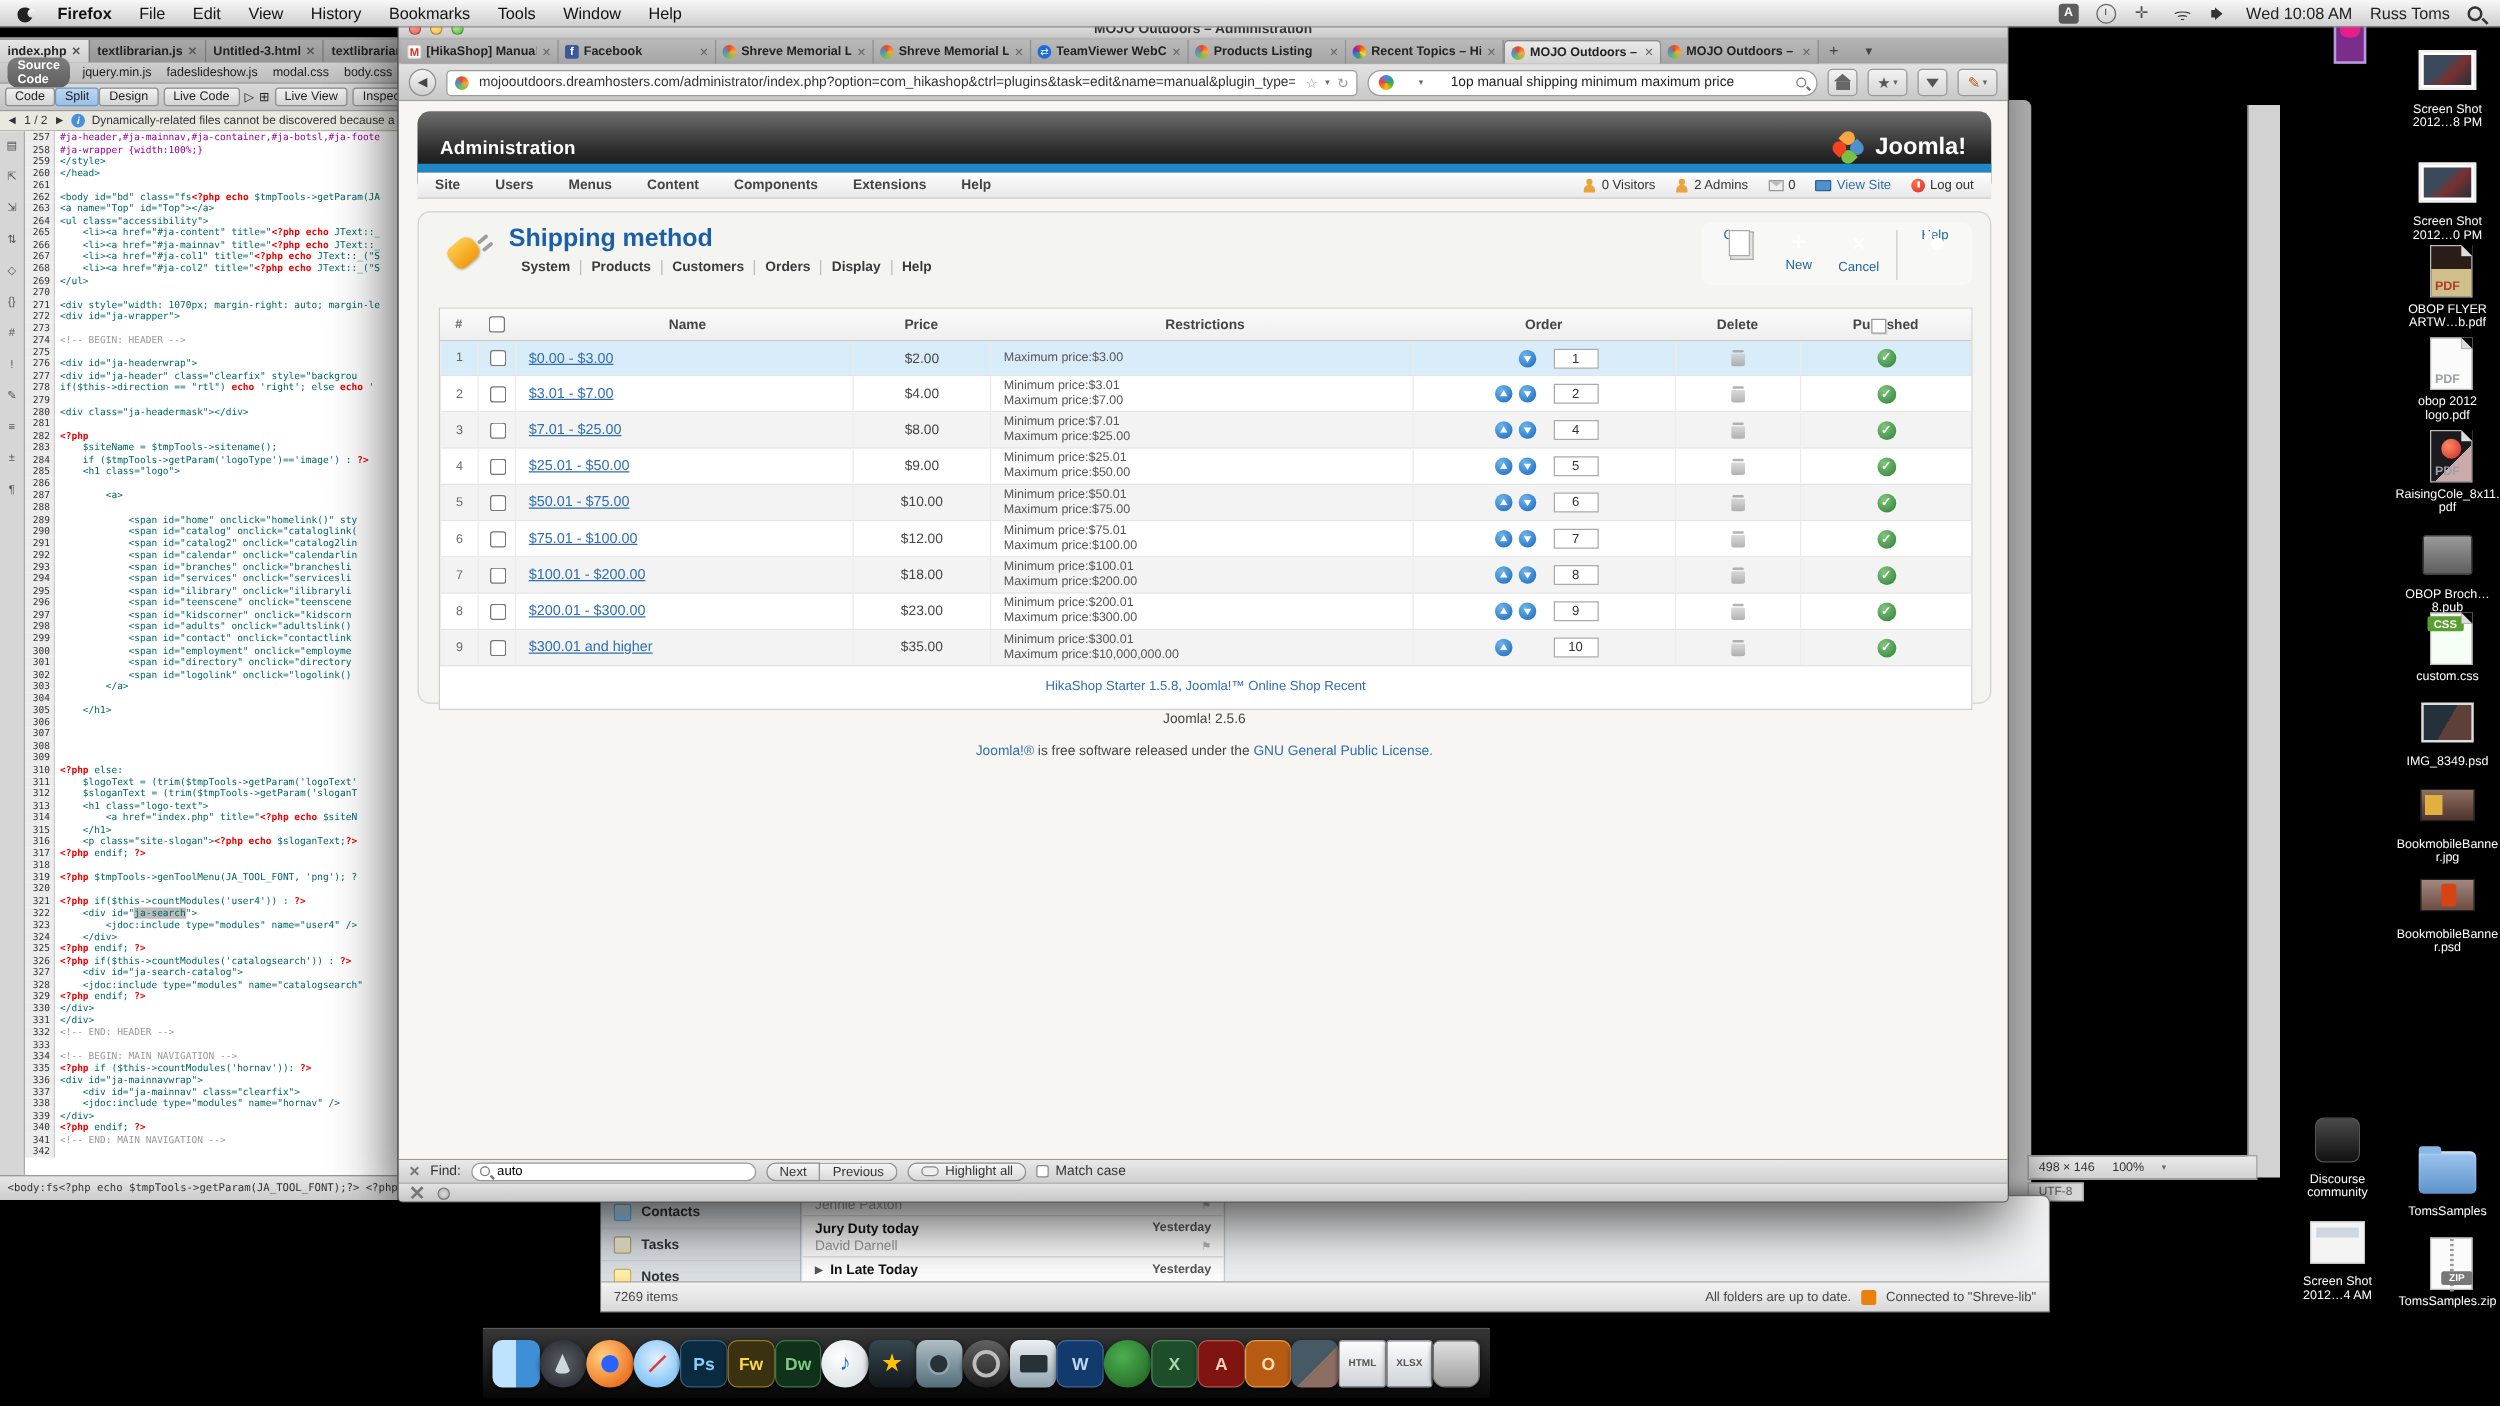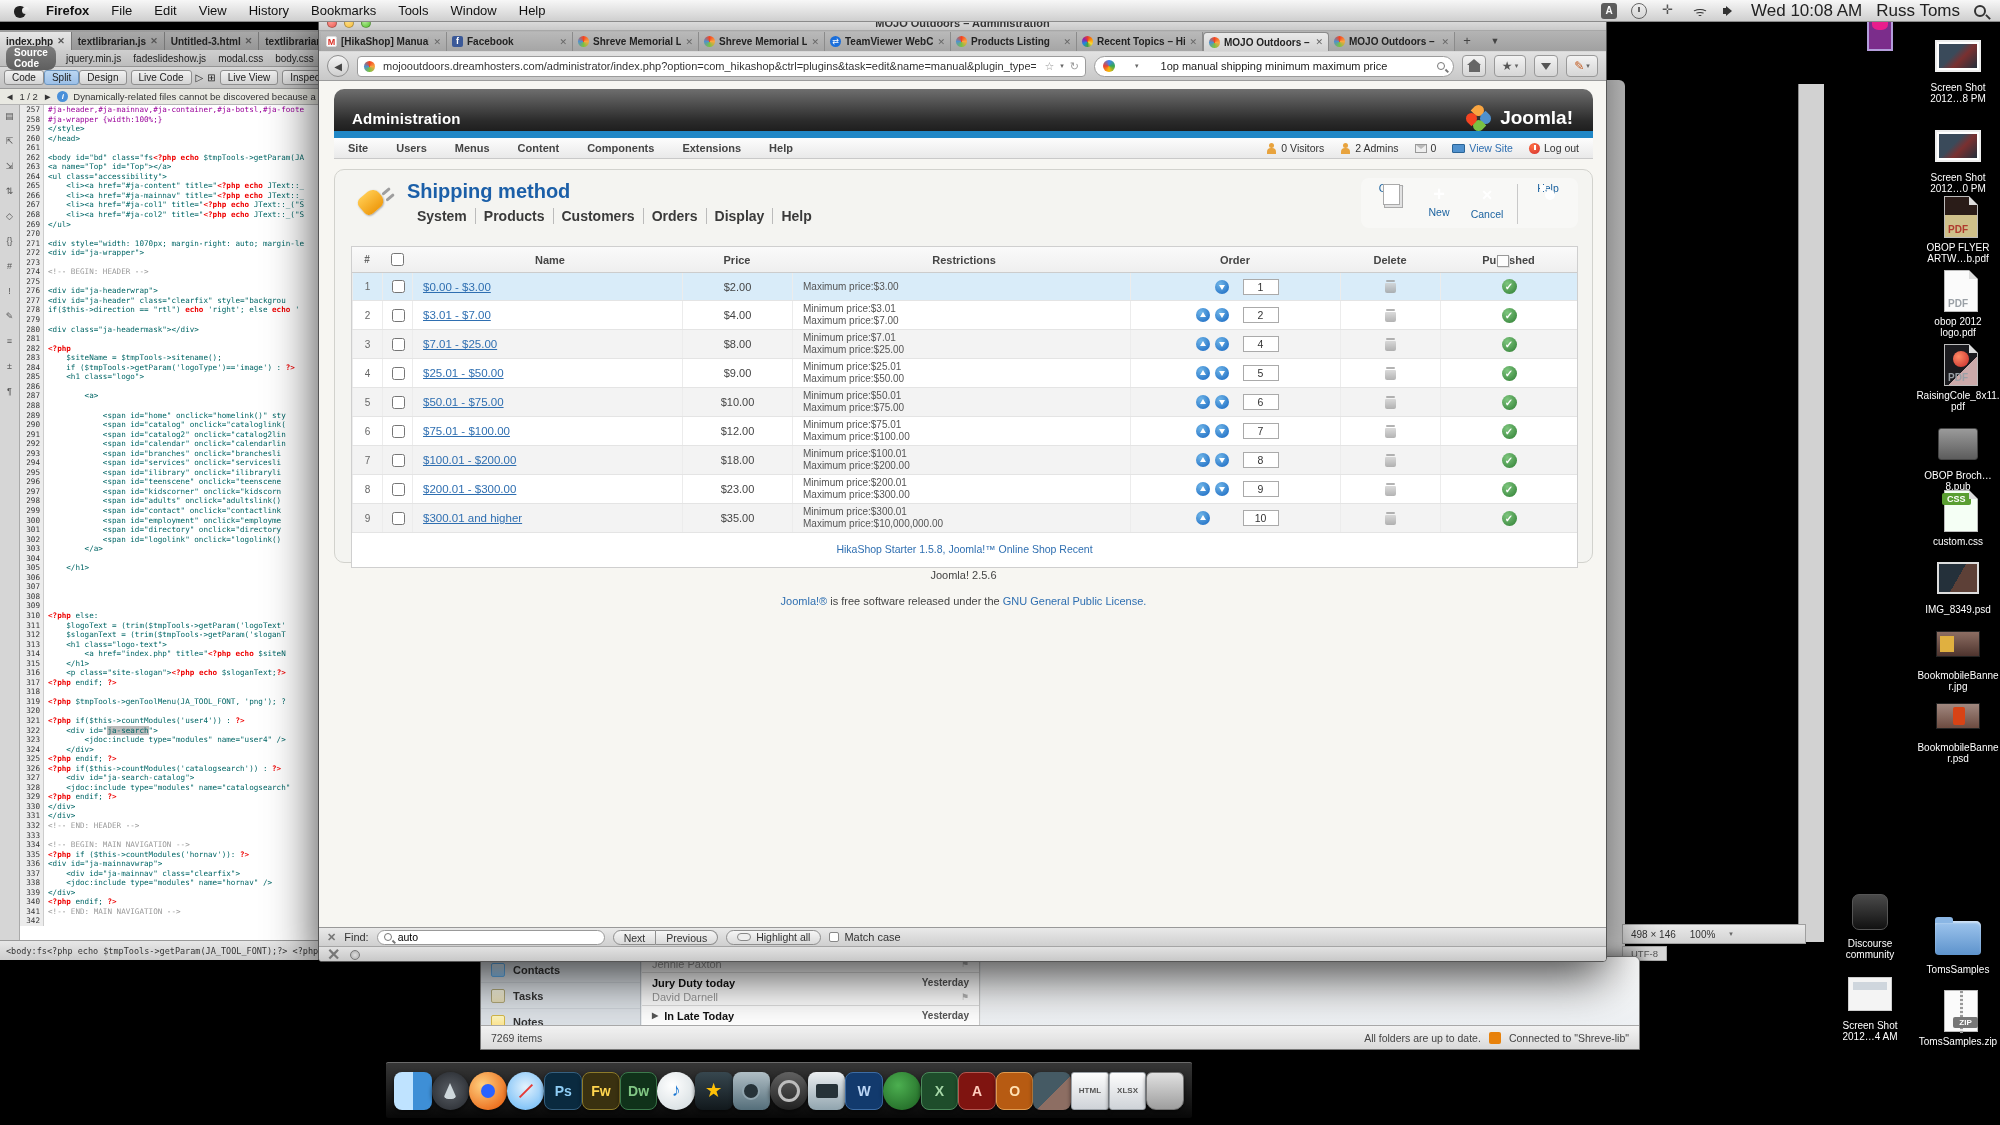--- a/index.html
+++ b/index.html
@@ -26,21 +26,21 @@
   .wifi{position:relative;width:18px;height:14px;}
   .wifi span{position:absolute;left:50%;bottom:1px;border:1.6px solid #333;border-bottom:none;border-left-color:transparent;border-right-color:transparent;border-radius:50% 50% 0 0;}
   .wifi .w1{width:4px;height:2px;margin-left:-2px;}
   .wifi .w2{width:10px;height:5px;margin-left:-5px;}
   .wifi .w3{width:16px;height:8px;margin-left:-8px;}
   .vol{position:relative;width:14px;height:14px;}
   .vol:before{content:"";position:absolute;left:0;top:4px;width:4px;height:6px;background:#333;}
   .vol:after{content:"";position:absolute;left:3px;top:2px;border-left:6px solid #333;border-top:5px solid transparent;border-bottom:5px solid transparent;}
   .mag{width:12px;height:12px;border:2px solid #333;border-radius:50%;position:relative;}
   .mag:after{content:"";position:absolute;left:9px;top:9px;width:6px;height:2px;background:#333;transform:rotate(45deg);}
-  .mb-text{font-size:17px;}
+  .mb-text{font-size:13px;}
 
   
   .dicon{position:absolute;width:84px;text-align:center;z-index:5;}
   .dicon .ic{width:46px;height:44px;margin:0 auto;position:relative;}
   .dicon .lbl{margin-top:4px;font-size:10px;line-height:11px;color:#fff;text-shadow:0 1px 2px #000,0 0 3px #000;word-wrap:break-word;}
   .ik{position:absolute;inset:0;margin:auto;}
   .di-screenshot .ik{width:46px;height:32px;background:#fff;border:2px solid #eee;box-shadow:0 1px 2px #000;}
   .di-screenshot .ik:after{content:"";position:absolute;inset:2px;background:linear-gradient(135deg,#3a4a5a 40%,#7a3030 60%,#24303c);}
   .di-screenshot-w .ik{width:44px;height:34px;background:#f4f4f4;border:1px solid #ccc;box-shadow:0 1px 2px #000;}
   .di-screenshot-w .ik:after{content:"";position:absolute;left:4px;top:4px;right:4px;height:8px;background:#cfd6dd;}
@@ -63,21 +63,21 @@
   .di-folder .ik:before{content:"";position:absolute;left:0;top:-4px;width:18px;height:6px;background:#8ab6e4;border-radius:3px 3px 0 0;}
   .di-zip .page:before{content:"";position:absolute;left:15px;top:0;width:3px;height:42px;background:repeating-linear-gradient(#999 0 2px,#eee 2px 4px);}
   .di-zip .page:after{content:"ZIP";border:none;background:#777;color:#fff;left:8px;top:26px;font-size:8px;font-weight:bold;padding:1px 4px;border-radius:2px;}
   .di-app-dark .ik{width:36px;height:36px;background:linear-gradient(#4a4a4a,#111);border-radius:7px;border:1px solid #555;}
   .di-purple-art .ik{width:26px;height:42px;background:#7b2d8b;border:2px solid #b39ddb;}
   .di-purple-art .ik:after{content:"";position:absolute;left:3px;top:5px;width:16px;height:14px;background:#e91e8c;border-radius:40%;}
 
   
   .dock{position:absolute;left:386px;top:1062px;width:806px;height:56px;z-index:55;
     background:linear-gradient(rgba(120,120,120,.45),rgba(10,10,10,.75));
-    border-top:1px solid rgba(255,255,255,.4);border-radius:2px;display:flex;align-items:center;justify-content:center;padding:0 8px;}
+    border-top:1px solid rgba(255,255,255,.4);border-radius:2px;display:flex;align-items:center;justify-content:flex-start;padding:0 8px;}
   .dk{width:38px;height:38px;border-radius:8px;position:relative;box-shadow:0 2px 4px rgba(0,0,0,.6);
       display:flex;align-items:center;justify-content:center;font-weight:bold;color:#fff;font-size:14px;}
   .dk.circ{border-radius:50%;}
   .dk-finder{background:linear-gradient(90deg,#bfe3ff 50%,#3e8fd6 50%);color:#1b4f82;}
   .dk-launchpad{background:radial-gradient(circle,#5a5f66,#23262b);}
   .dk-launchpad:after{content:"";border-left:7px solid transparent;border-right:7px solid transparent;border-bottom:16px solid #cfd8dc;display:block;border-radius:40%;}
   .dk-firefox{background:radial-gradient(circle at 35% 35%,#ffd180,#e65100);}
   .dk-firefox:after{content:"";width:14px;height:14px;border-radius:50%;background:#2962ff;display:block;}
   .dk-safari{background:radial-gradient(circle at 50% 40%,#e3f2fd,#64b5f6);}
   .dk-safari:after{content:"";width:18px;height:2px;background:#e53935;transform:rotate(-45deg);display:block;}
@@ -222,21 +222,21 @@
   .pwr{width:11px;height:11px;border-radius:50%;background:radial-gradient(circle at 35% 30%,#ff7043,#d32f2f);position:relative;}
   .pwr:after{content:"";position:absolute;left:5px;top:2px;width:1.6px;height:5px;background:#fff;}
 
   .jpanel{position:absolute;left:15px;top:88px;width:1259px;height:394px;background:#f4f4f1;border:1px solid #d2d2cd;border-radius:10px;}
   .plug{position:absolute;left:20px;top:12px;width:40px;height:40px;}
   .plug .bodv{position:absolute;left:4px;top:10px;width:24px;height:20px;background:linear-gradient(#ffc94d,#ef9b0f);border-radius:6px 8px 8px 6px;transform:rotate(-40deg);box-shadow:0 1px 2px rgba(0,0,0,.35);}
   .plug .p1,.plug .p2{position:absolute;width:10px;height:2.5px;background:#9e9e9e;border-radius:2px;transform:rotate(-40deg);}
   .plug .p1{left:26px;top:8px;}
   .plug .p2{left:30px;top:14px;}
   .jtitle{position:absolute;left:72px;top:10px;font-size:20px;font-weight:bold;color:#1b5fa8;}
-  .jsub{position:absolute;left:74px;top:38px;display:flex;font-size:14px;font-weight:bold;color:#3a3a3a;}
+  .jsub{position:absolute;left:74px;top:38px;display:flex;font-size:11px;font-weight:bold;color:#3a3a3a;}
   .jsub span{padding:0 8px;border-right:1px solid #bbb;}
   .jsub span:last-child{border-right:none;}
   .jtools{position:absolute;right:14px;top:8px;display:flex;align-items:flex-start;background:rgba(255,255,255,.4);border-radius:8px;padding:4px 6px;}
   .jtool{width:48px;text-align:center;font-size:10.5px;color:#1c63a0;}
   .jtool .ig{width:26px;height:26px;margin:0 auto 2px;position:relative;}
   .jtool.sep{width:1px;height:40px;background:#c9c9c9;margin:2px 6px 0;}
   .ig-copy:before{content:"";position:absolute;left:4px;top:2px;width:15px;height:19px;background:#fff;border:1px solid #aaa;box-shadow:2px 2px 0 #e2e2e2,2px 2px 0 1px #aaa;}
   .ig-new{background:radial-gradient(circle at 35% 30%,#ffd257,#f29400);border-radius:50%;}
   .ig-new:after{content:"+";color:#fff;font-size:20px;font-weight:bold;line-height:24px;display:block;}
   .ig-cancel{background:radial-gradient(circle at 35% 30%,#f4764d,#cf2e12);border-radius:50%;}

